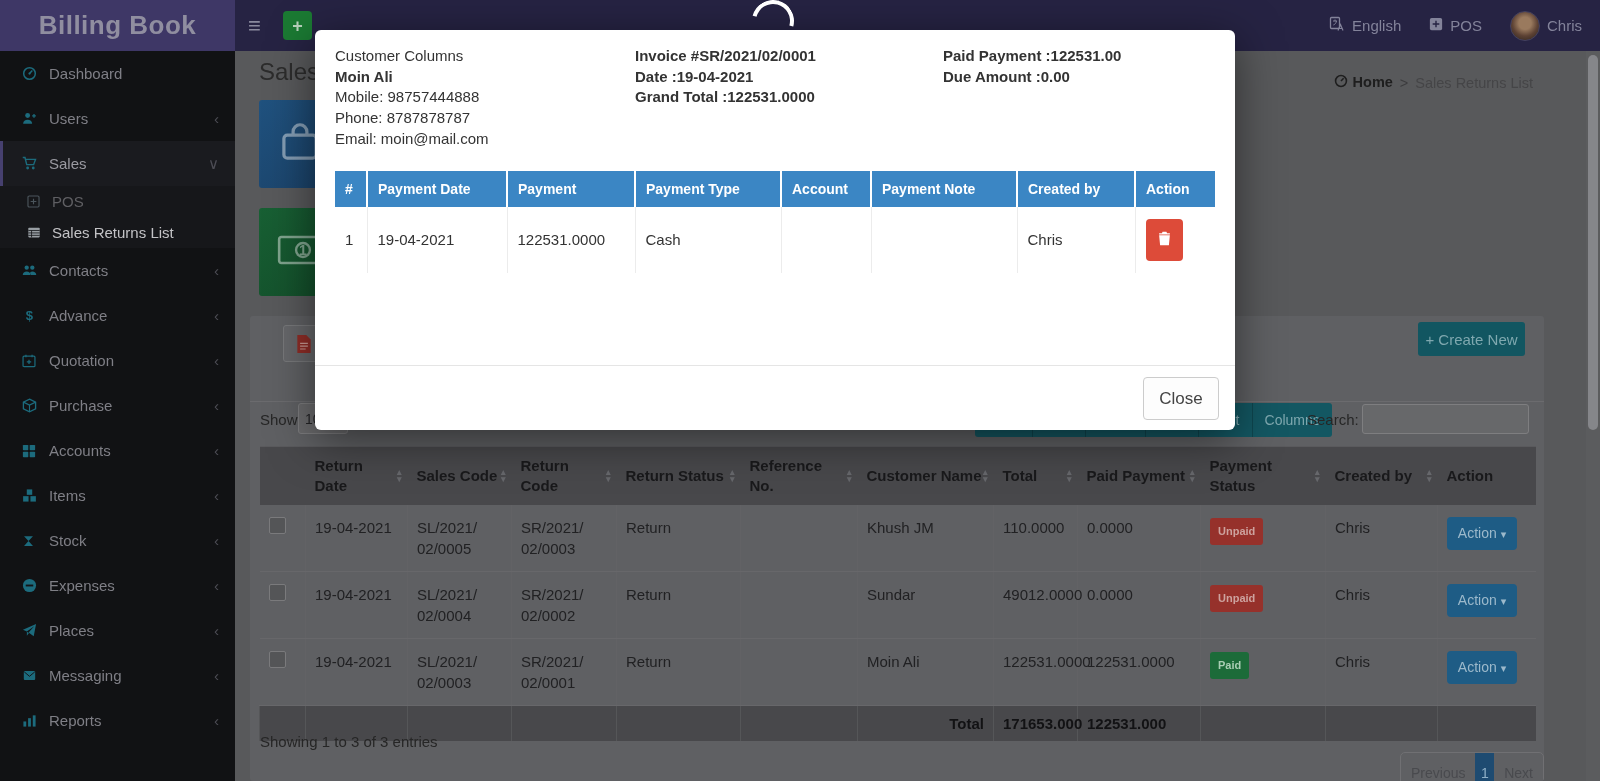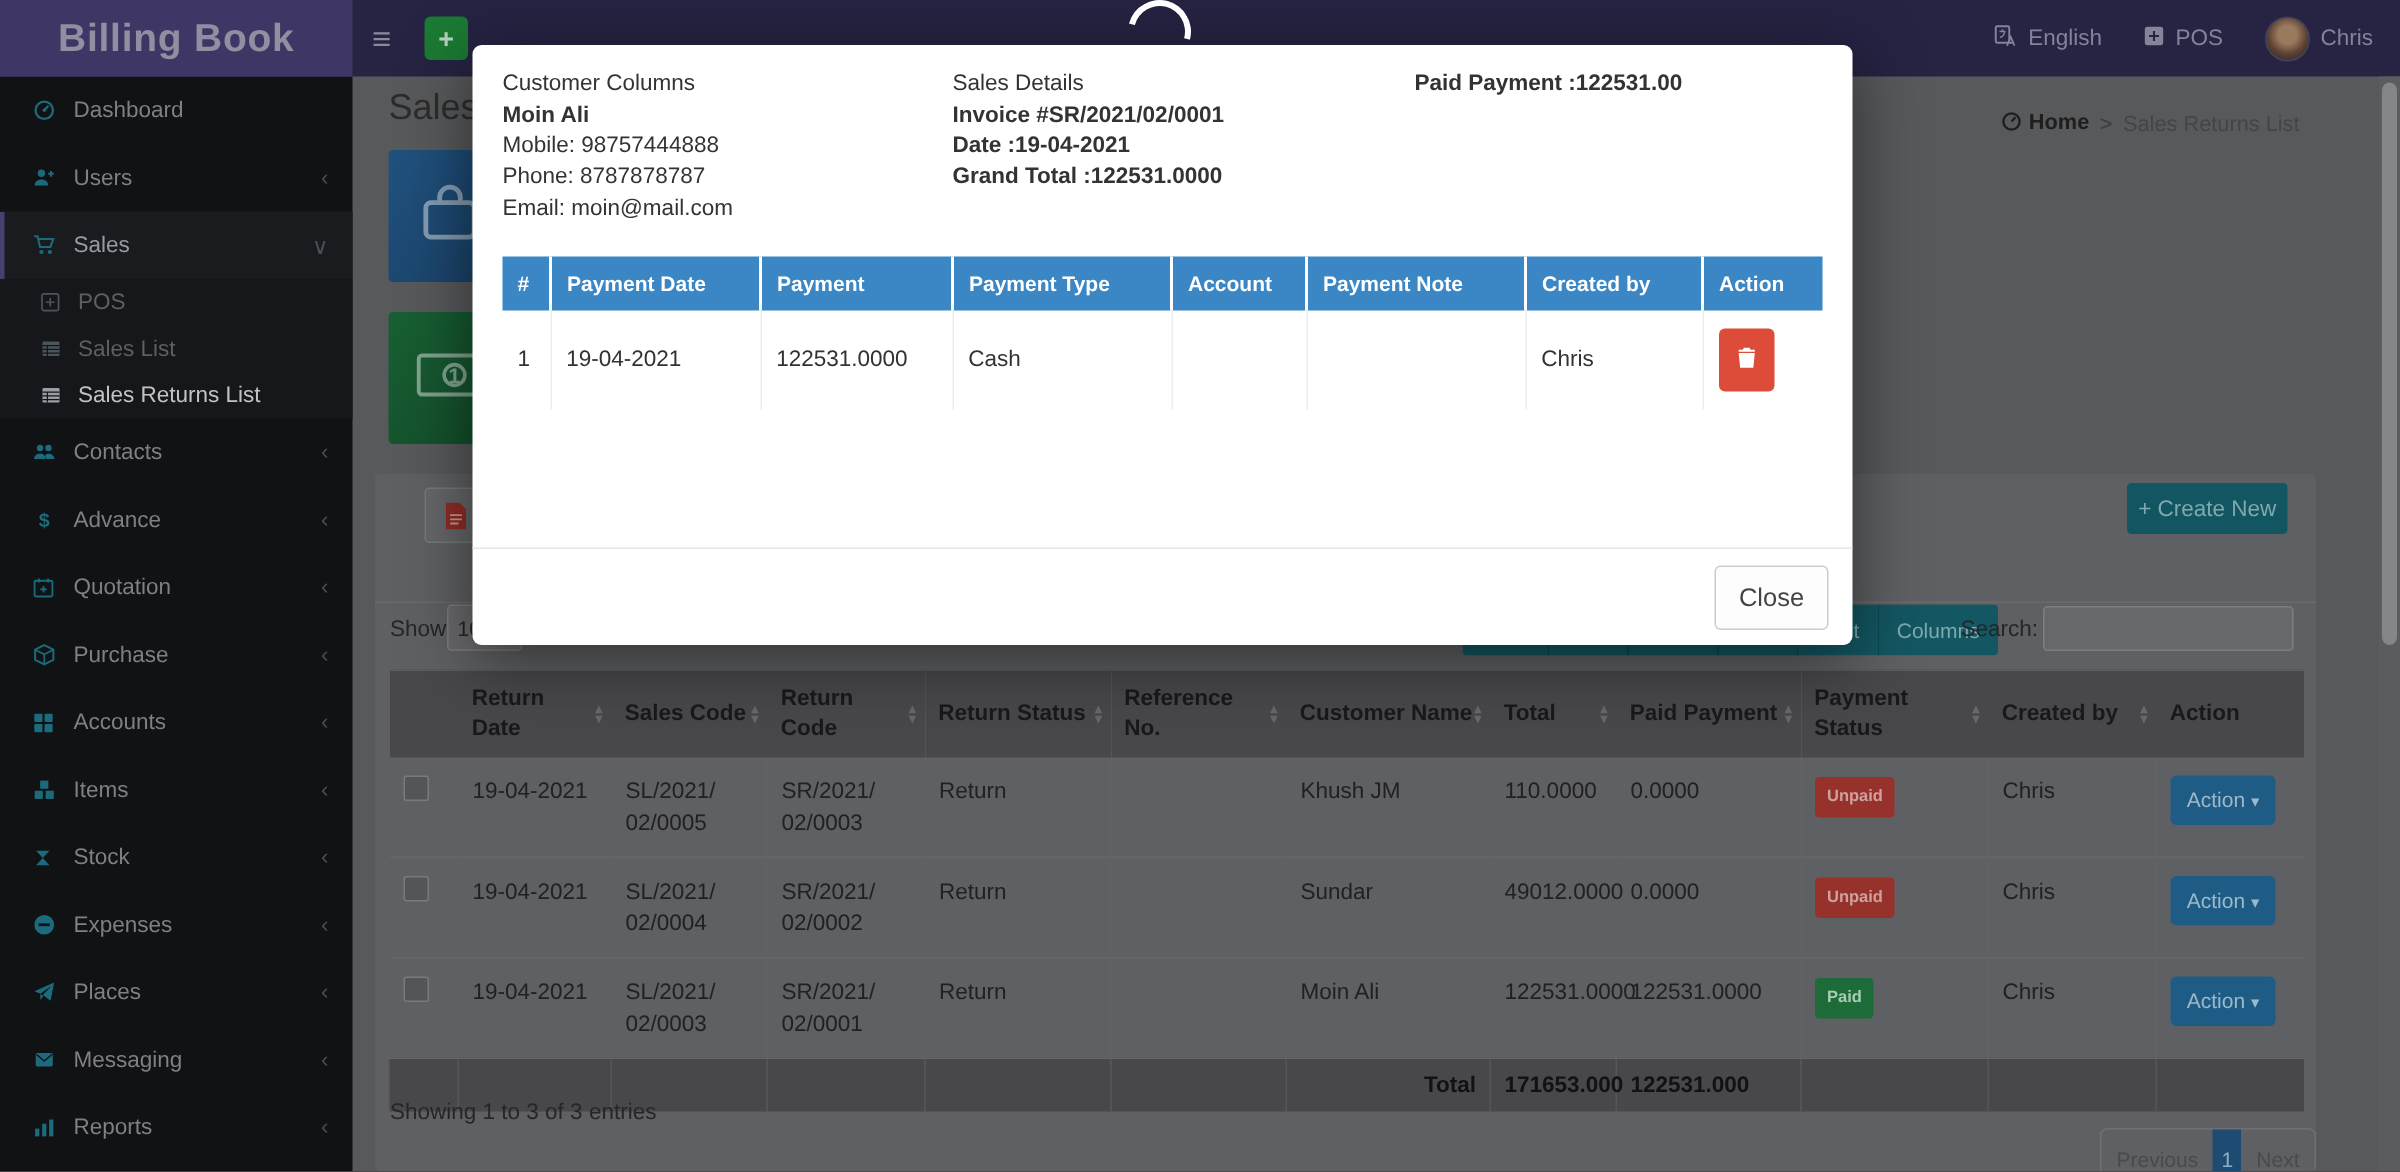--- a/index.html
+++ b/index.html
@@ -179,29 +179,20 @@
     </div>
     <div class="submenu">
       <div class="sub-item">
         <span class="sicon">
             <svg viewBox="0 0 16 16" width="13" height="13">
               <rect x="1.2" y="1.2" width="13.6" height="13.6" rx="1.5" fill="none" stroke="currentColor" stroke-width="1.4"></rect>
               <path d="M8 4.5v7M4.5 8h7" stroke="currentColor" stroke-width="1.4"></path>
             </svg>
           </span>
         <span>POS</span>
-      </div>
-      <div class="sub-item">
-        <span class="sicon">
-            <svg viewBox="0 0 16 16" width="14" height="13">
-              <rect x="1" y="2" width="14" height="12" rx="1" fill="currentColor"></rect>
-              <path d="M1 5.5h14M1 8.5h14M1 11.5h14M5 5.5V14" stroke="#141519" stroke-width="1"></path>
-            </svg>
-          </span>
-        <span>Sales List</span>
       </div>
       <div class="sub-item active">
         <span class="sicon">
             <svg viewBox="0 0 16 16" width="14" height="13">
               <rect x="1" y="2" width="14" height="12" rx="1" fill="currentColor"></rect>
               <path d="M1 5.5h14M1 8.5h14M1 11.5h14M5 5.5V14" stroke="#141519" stroke-width="1"></path>
             </svg>
           </span>
         <span>Sales Returns List</span>
       </div>
@@ -545,27 +536,27 @@
   <div class="modal">
     <div class="mdetails">
       <div class="mcol c1">
         <div>Customer Columns</div>
         <div class="b">Moin Ali</div>
         <div>Mobile: 98757444888</div>
         <div>Phone: 8787878787</div>
         <div>Email: moin@mail.com</div>
       </div>
       <div class="mcol c2">
-        <div>Sales Details</div>
         <div class="b">Invoice #SR/2021/02/0001</div>
         <div class="b">Date :19-04-2021</div>
         <div class="b">Grand Total :122531.0000</div>
       </div>
       <div class="mcol c3">
         <div class="b">Paid Payment :122531.00</div>
+        <div class="b">Due Amount :0.00</div>
       </div>
     </div>
 
     <table class="mtable">
       <colgroup>
         <col style="width:32px">
           <col style="width:140px">
           <col style="width:128px">
           <col style="width:146px">
         <col style="width:90px">

